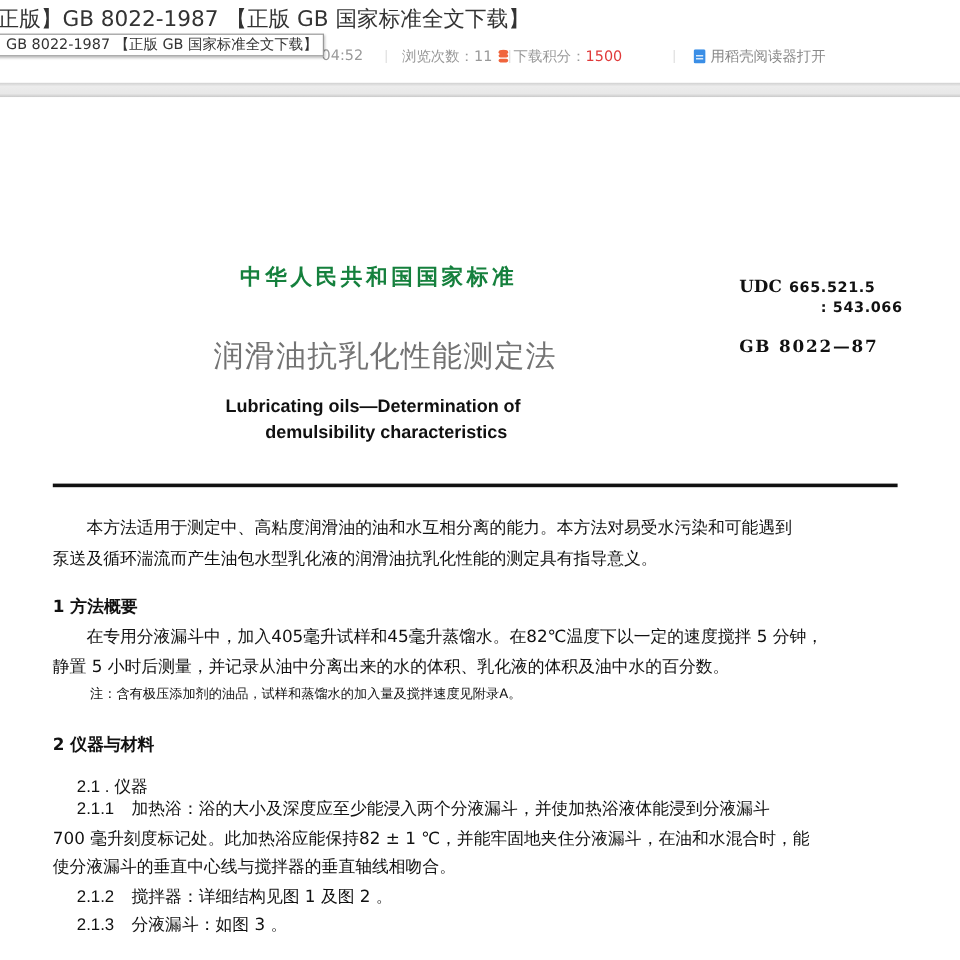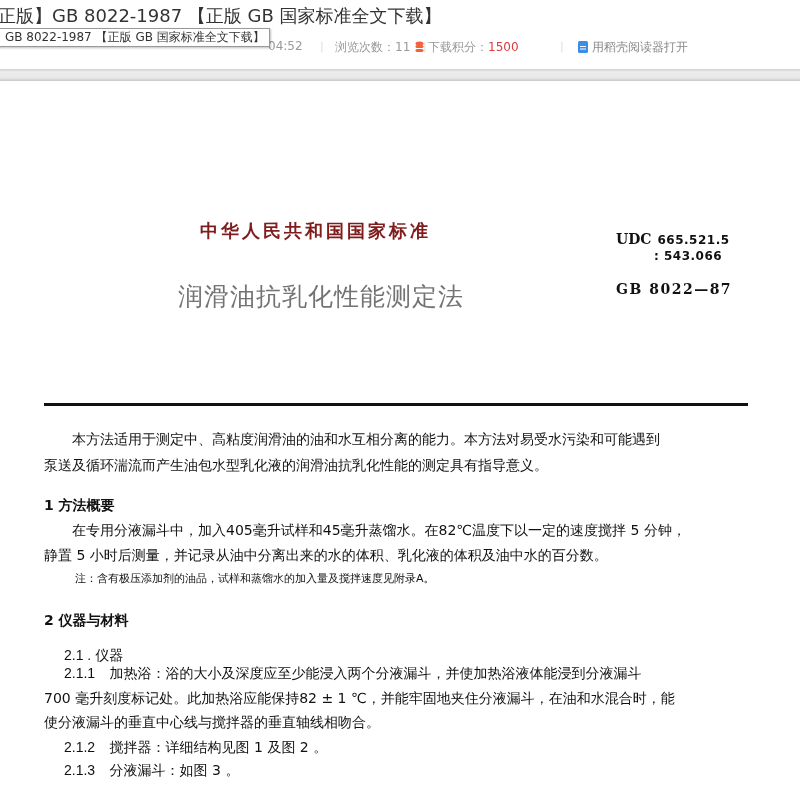--- a/index.html
+++ b/index.html
@@ -35,29 +35,29 @@
   .toolbar-band {
     position:absolute; left:0; top:69px; width:800px; height:12px;
     background:linear-gradient(#d0d0d0, #ececec 25%, #e8e8e8 75%, #c8c8c8);
   }
   .doc-page {
     position:absolute; left:0; top:81px; width:800px; height:719px; background:#fff;
   }
   .std-name {
     position:absolute; left:200px; top:219px;
     font-family:"DejaVu Sans", sans-serif; font-weight:bold; font-size:18px;
-    letter-spacing:3px; color:#7f1d1d; white-space:nowrap;
+    letter-spacing:3px; color:#15803d; white-space:nowrap;
   }
   .udc {
     position:absolute; left:616px; top:231px;
     font-family:"DejaVu Serif", serif; font-weight:bold; font-size:14px; color:#111; white-space:nowrap;
   }
   .udc .num { font-family:"DejaVu Sans", sans-serif; font-size:12px; letter-spacing:0.5px; margin-left:6px; }
   .udc2 {
-    position:absolute; left:654px; top:249px;
+    position:absolute; left:684px; top:249px;
     font-family:"DejaVu Sans", sans-serif; font-weight:bold; font-size:12px; color:#111; letter-spacing:0.5px;
   }
   .gb-code {
     position:absolute; left:616px; top:281px;
     font-family:"DejaVu Serif", serif; font-weight:bold; font-size:14px; color:#111; letter-spacing:1.5px; white-space:nowrap;
   }
   .cn-title {
     position:absolute; left:178px; top:280px;
     font-family:"DejaVu Sans", sans-serif; font-size:25px; color:#737373; letter-spacing:1px; white-space:nowrap;
   }
@@ -115,20 +115,22 @@
 
 <div class="std-name">中华人民共和国国家标准</div>
 
 <div class="udc"><span>UDC</span><span class="num">665.521.5</span></div>
 <div class="udc2">: 543.066</div>
 
 <div class="cn-title">润滑油抗乳化性能测定法</div>
 <div class="gb-code">GB 8022—87</div>
 
 <div class="en-title">
+  <div>Lubricating oils—Determination of</div>
+  <div class="l2">demulsibility characteristics</div>
 </div>
 
 <div class="rule"></div>
 
 <div class="body-text p-indent" style="top:431px">本方法适用于测定中、高粘度润滑油的油和水互相分离的能力。本方法对易受水污染和可能遇到</div>
 <div class="body-text" style="top:457px">泵送及循环湍流而产生油包水型乳化液的润滑油抗乳化性能的测定具有指导意义。</div>
 
 <div class="body-text sec-h" style="top:497px">1   方法概要</div>
 <div class="body-text p-indent" style="top:522px">在专用分液漏斗中，加入405毫升试样和45毫升蒸馏水。在82℃温度下以一定的速度搅拌 5 分钟，</div>
 <div class="body-text" style="top:547px">静置 5 小时后测量，并记录从油中分离出来的水的体积、乳化液的体积及油中水的百分数。</div>

